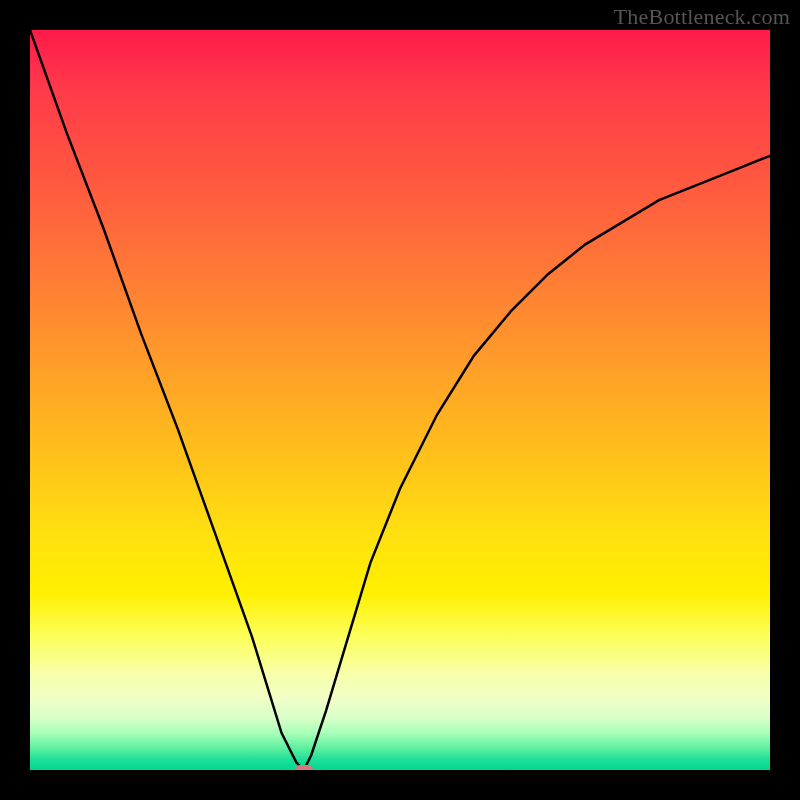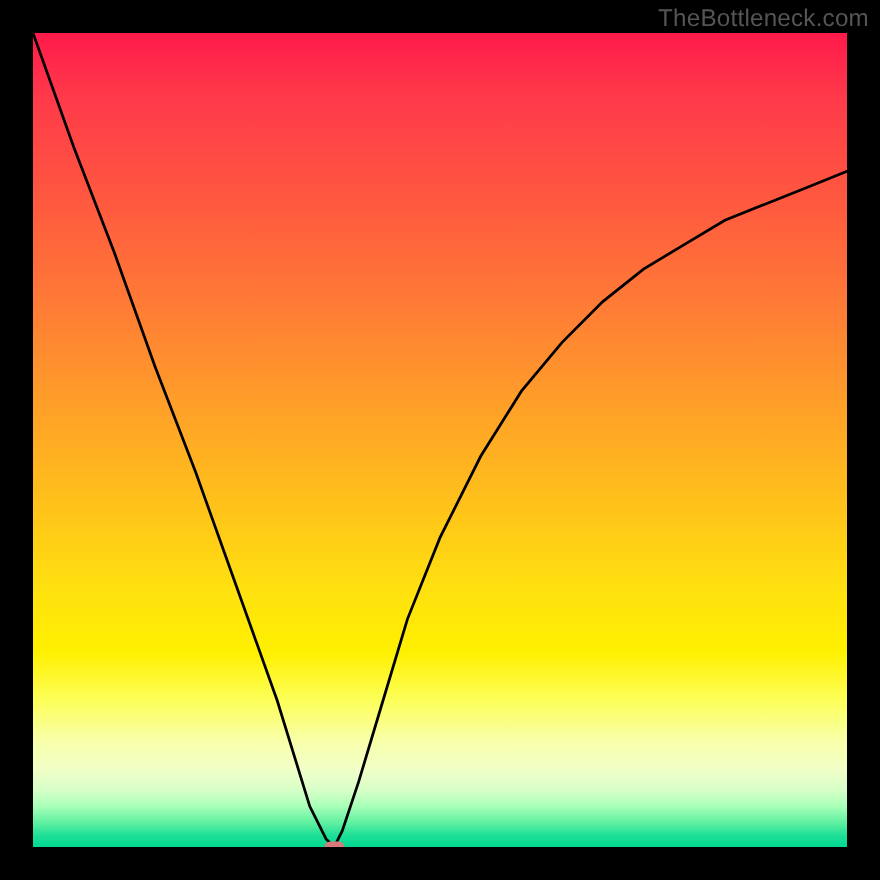--- a/index.html
+++ b/index.html
@@ -14,21 +14,21 @@
     position: relative;
     width: 800px;
     height: 800px;
     background: #000;
   }
   .watermark {
     position: absolute;
     top: 4px;
     right: 10px;
     color: #555;
-    font-family: Liberation Sans, sans-serif;
+    font-family: Liberation Serif, serif;
     font-size: 22px;
     letter-spacing: 0.2px;
     z-index: 10;
   }
   .plot {
     position: absolute;
     left: 30px;
     top: 30px;
     width: 740px;
     height: 740px;

